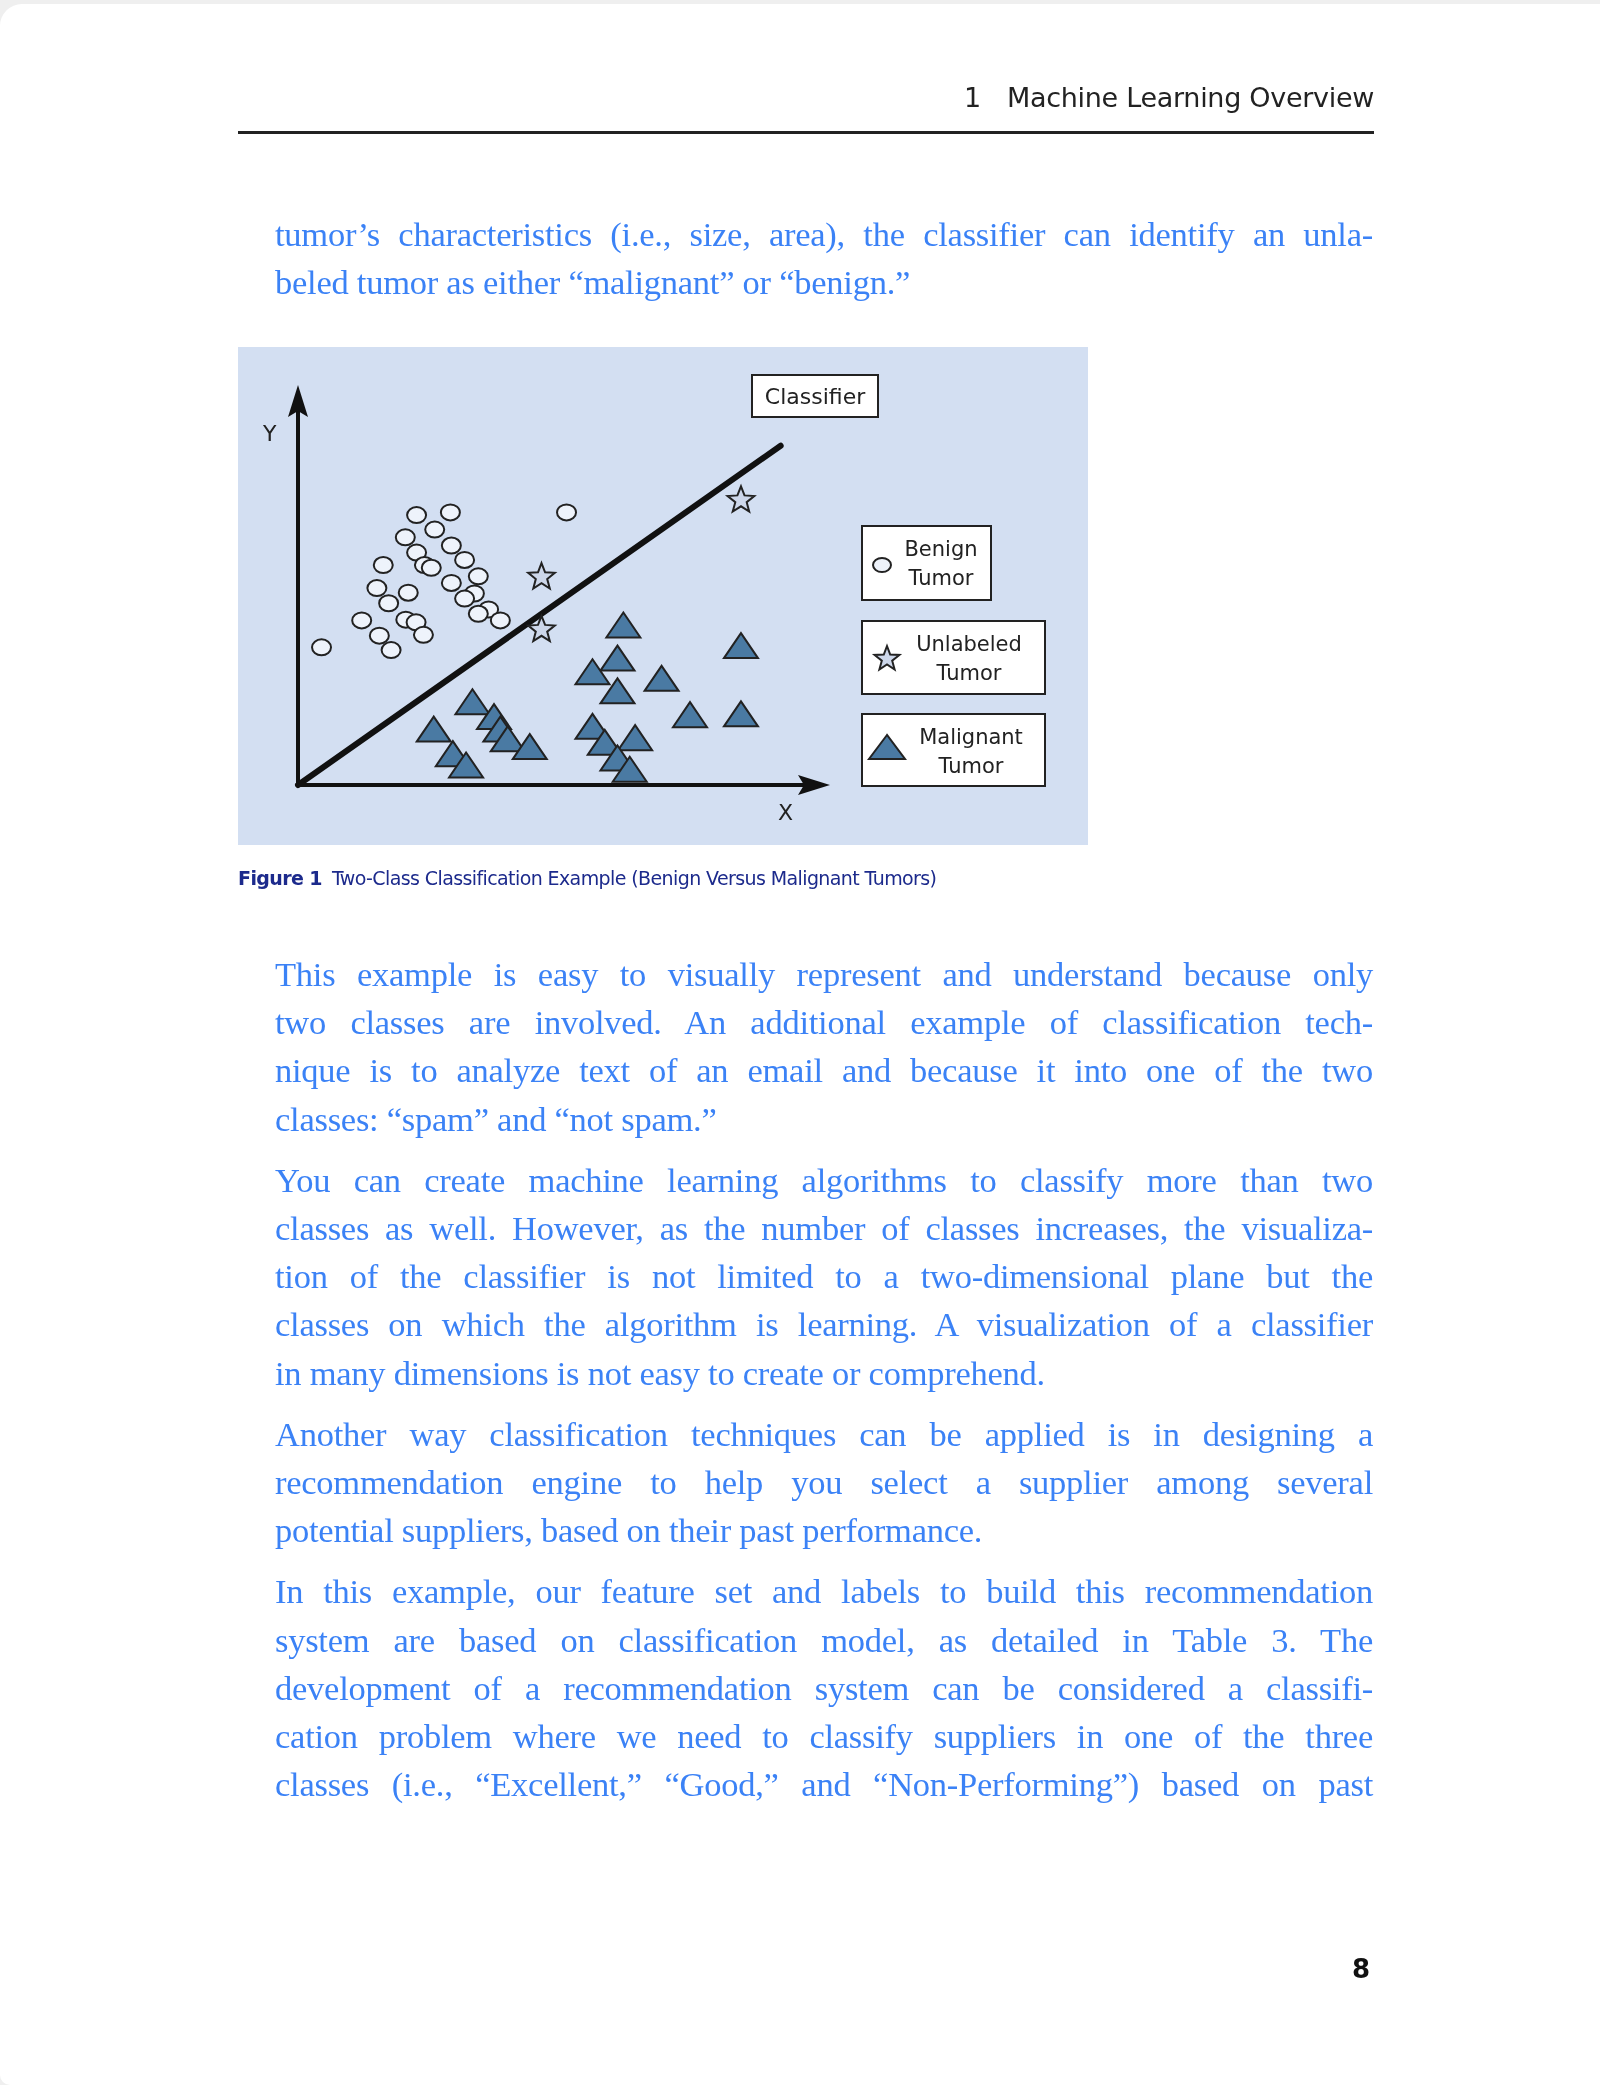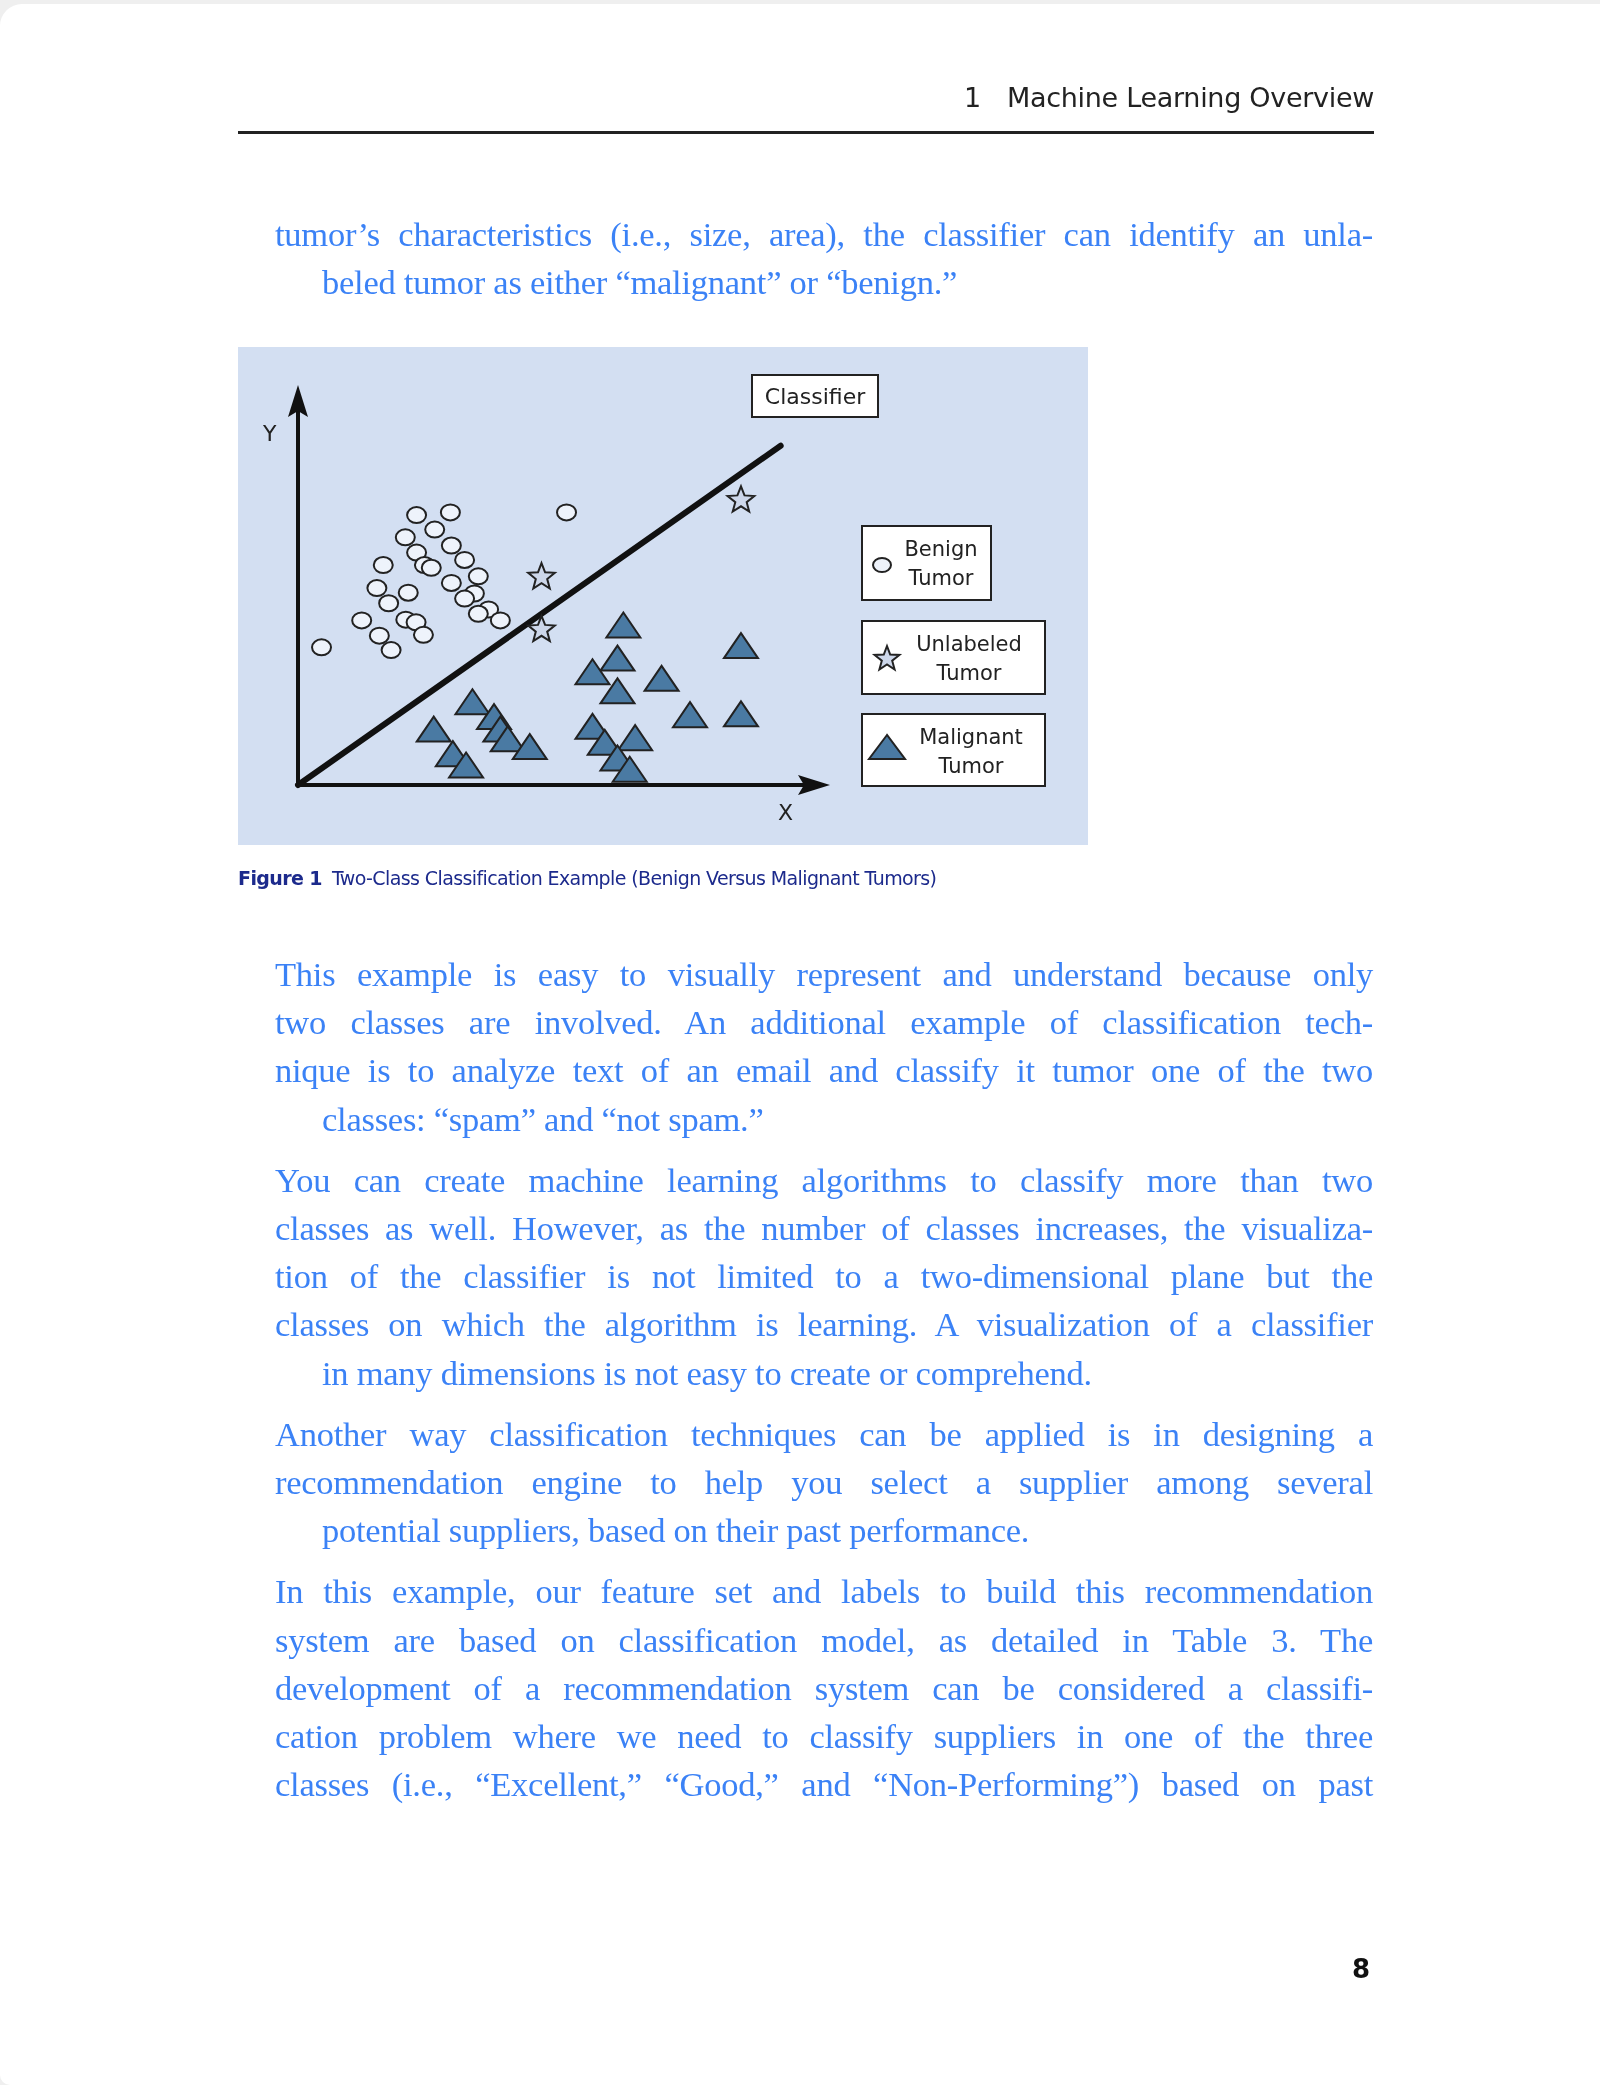--- a/index.html
+++ b/index.html
@@ -30,21 +30,21 @@
   }
   .body-text {
     position: absolute; left: 275px; width: 1098px;
     font-family: "Liberation Serif", serif;
     font-size: 34.5px; line-height: 48.2px; color: #3b82f6;
     text-align: justify;
     letter-spacing: -0.25px;
   }
   .body-text p { margin: 0 0 13px 0; }
   .line { display: block; text-align: justify; text-align-last: justify; white-space: nowrap; }
-  .line.last { text-align-last: left; margin-left: 47px; }
+  .line.last { text-align-last: left; }
   .figure {
     position: absolute; left: 238px; top: 343px; width: 850px; height: 498px;
     background: #d3dff2;
   }
   .figure svg { position: absolute; left: 0; top: 0; }
   .caption {
     position: absolute; left: 238px; top: 863px;
     font-family: "DejaVu Sans", sans-serif;
     font-size: 19px; color: #1c2a8c;
     letter-spacing: -0.6px;
@@ -169,21 +169,21 @@
   </div>
 
   <div class="caption">
     <span class="fig-label">Figure 1</span><span>Two-Class Classification Example (Benign Versus Malignant Tumors)</span>
   </div>
 
   <div class="body-text" style="top:946px;">
     <p>
       <span class="line">This example is easy to visually represent and understand because only</span>
       <span class="line">two classes are involved. An additional example of classification tech-</span>
-      <span class="line">nique is to analyze text of an email and classify it tumor one of the two</span>
+      <span class="line">nique is to analyze text of an email and because it into one of the two</span>
       <span class="line last">classes: “spam” and “not spam.”</span>
     </p>
     <p>
       <span class="line">You can create machine learning algorithms to classify more than two</span>
       <span class="line">classes as well. However, as the number of classes increases, the visualiza-</span>
       <span class="line">tion of the classifier is not limited to a two-dimensional plane but the</span>
       <span class="line">classes on which the algorithm is learning. A visualization of a classifier</span>
       <span class="line last">in many dimensions is not easy to create or comprehend.</span>
     </p>
     <p>

